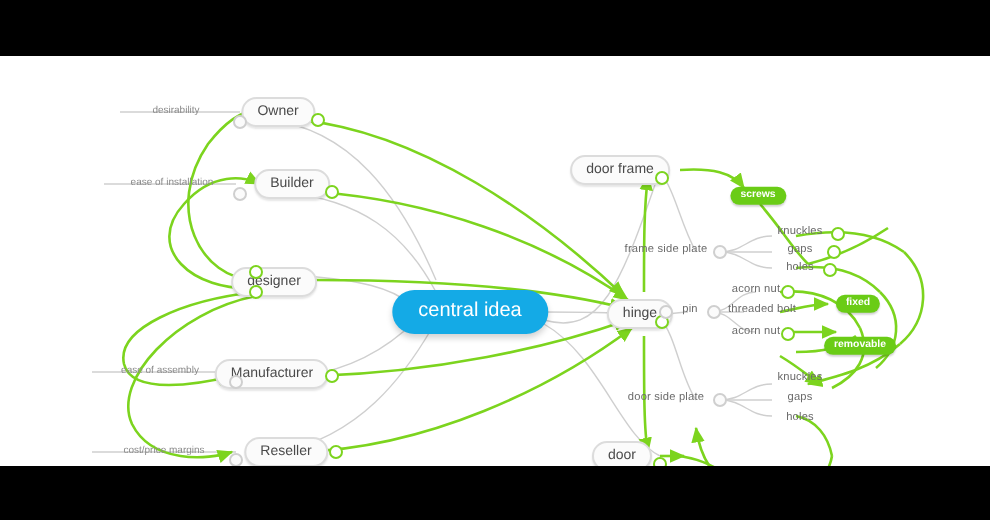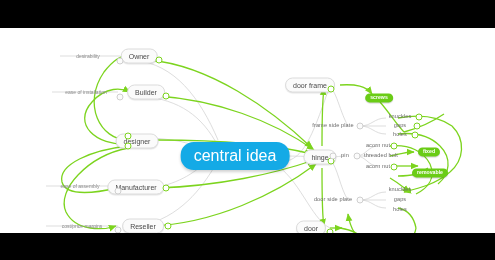--- a/index.html
+++ b/index.html
@@ -36,21 +36,21 @@
   }
   
   .badge{
     background:#6ACC16;border-radius:7px;color:#ffffff;
     font-size:5.2px;padding:2px 5px;font-weight:bold;
     box-shadow:0 1px 1px rgba(0,0,0,.18);
   }
   
   .central{
     background:#14AAE6;border-radius:13px;color:#ffffff;
-    font-size:16px;padding:6px 13px;
+    font-size:10px;padding:6px 13px;
     box-shadow:0 2px 3px rgba(0,0,0,.18);
   }
   
   .dot{
     position:absolute;transform:translate(-50%,-50%);
     width:5px;height:5px;border-radius:50%;
     background:#ffffff;border:1.2px solid #7CD41E;
   }
   .minidot{
     position:absolute;transform:translate(-50%,-50%);

